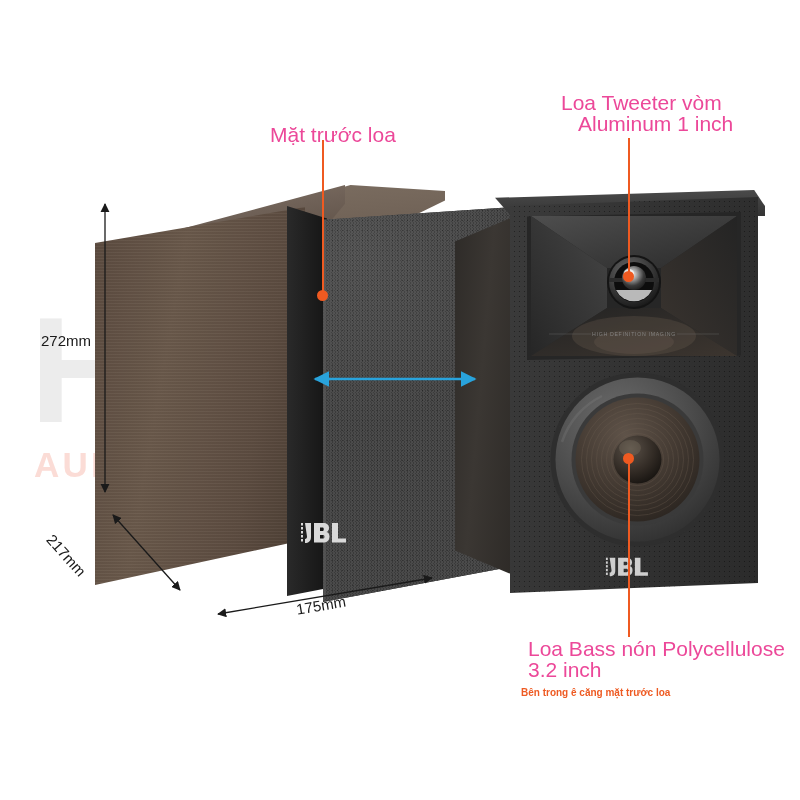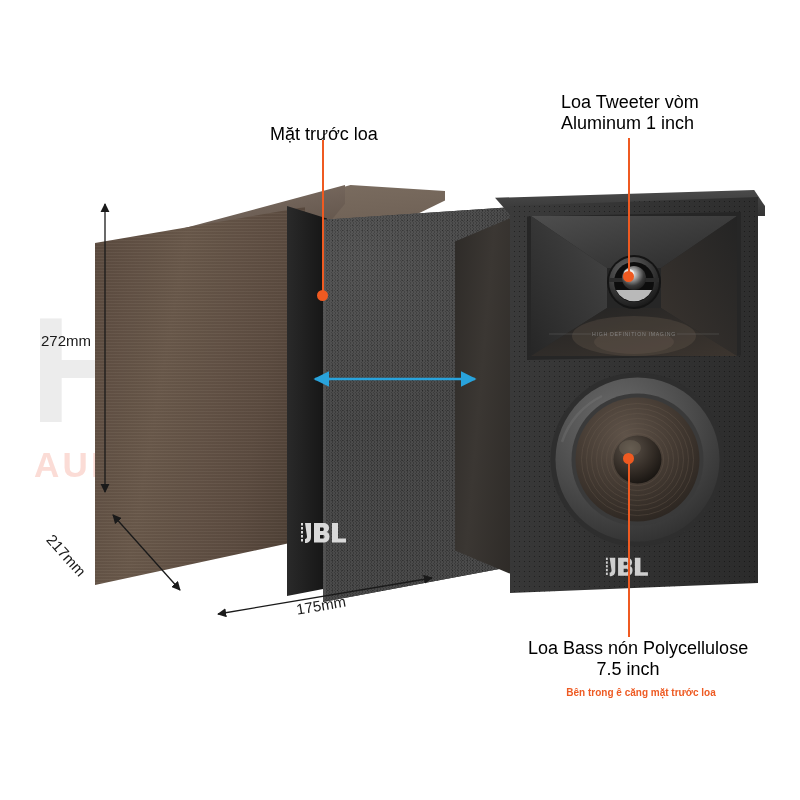--- a/index.html
+++ b/index.html
@@ -130,24 +130,24 @@
     position:absolute;left:150px;top:365px;width:56px;height:24px;
   }
 
   
   .lead-line{position:absolute;background:#ef5a21;width:2px;}
   .lead-dot{
     position:absolute;width:11px;height:11px;border-radius:50%;
     border:2px solid #ef5a21;background:#ef5a21;box-sizing:border-box;
   }
   .label{
-    position:absolute;color:#000000;font-size:18px;line-height:21px;
+    position:absolute;color:#ec4899;font-size:21px;line-height:21px;
     white-space:nowrap;font-family:"Liberation Sans",sans-serif;
   }
-  .label.center{text-align:center;}
+  .label.center{text-align:left;}
   .label-orange{color:#ee5b23;font-weight:700;font-size:10px;margin-left:13px;}
 
   
   .dim-text{
     position:absolute;color:#1a1a1a;font-size:15px;white-space:nowrap;
     font-family:"Liberation Sans",sans-serif;
   }
   svg.overlay{position:absolute;left:0;top:0;width:800px;height:800px;pointer-events:none;}
 </style>
 </head>
@@ -330,23 +330,23 @@
 
   <div class="dim-text" style="left:41px;top:332px;">272mm</div>
   <div class="dim-text" style="left:56px;top:531px;transform:rotate(48deg);transform-origin:left top;">217mm</div>
   <div class="dim-text" style="left:295px;top:601px;transform:rotate(-9.5deg);transform-origin:left top;">175mm</div>
 
   <div class="label" style="left:270px;top:124px;">Mặt trước loa</div>
   <div class="lead-line" style="left:322px;top:140px;height:155px;"></div>
   <div class="lead-dot" style="left:317px;top:290px;"></div>
 
   <div class="label" style="left:561px;top:92px;">Loa Tweeter vòm</div>
-  <div class="label" style="left:561px;top:113px;">Aluminum 1 inch</div>
+  <div class="label" style="left:578px;top:113px;">Aluminum 1 inch</div>
   <div class="lead-line" style="left:628px;top:138px;height:138px;"></div>
   <div class="lead-dot" style="left:623px;top:271px;"></div>
 
   <div class="lead-dot" style="left:623px;top:453px;"></div>
   <div class="lead-line" style="left:628px;top:459px;height:178px;"></div>
   <div class="label center" style="left:528px;top:638px;width:200px;">Loa Bass nón Polycellulose</div>
-  <div class="label center" style="left:528px;top:659px;width:200px;">7.5 inch</div>
+  <div class="label center" style="left:528px;top:659px;width:200px;">3.2 inch</div>
   <div class="label center label-orange" style="left:508px;top:682px;width:240px;">Bên trong ê căng mặt trước loa</div>
 
 </div>
 
 </body></html>

